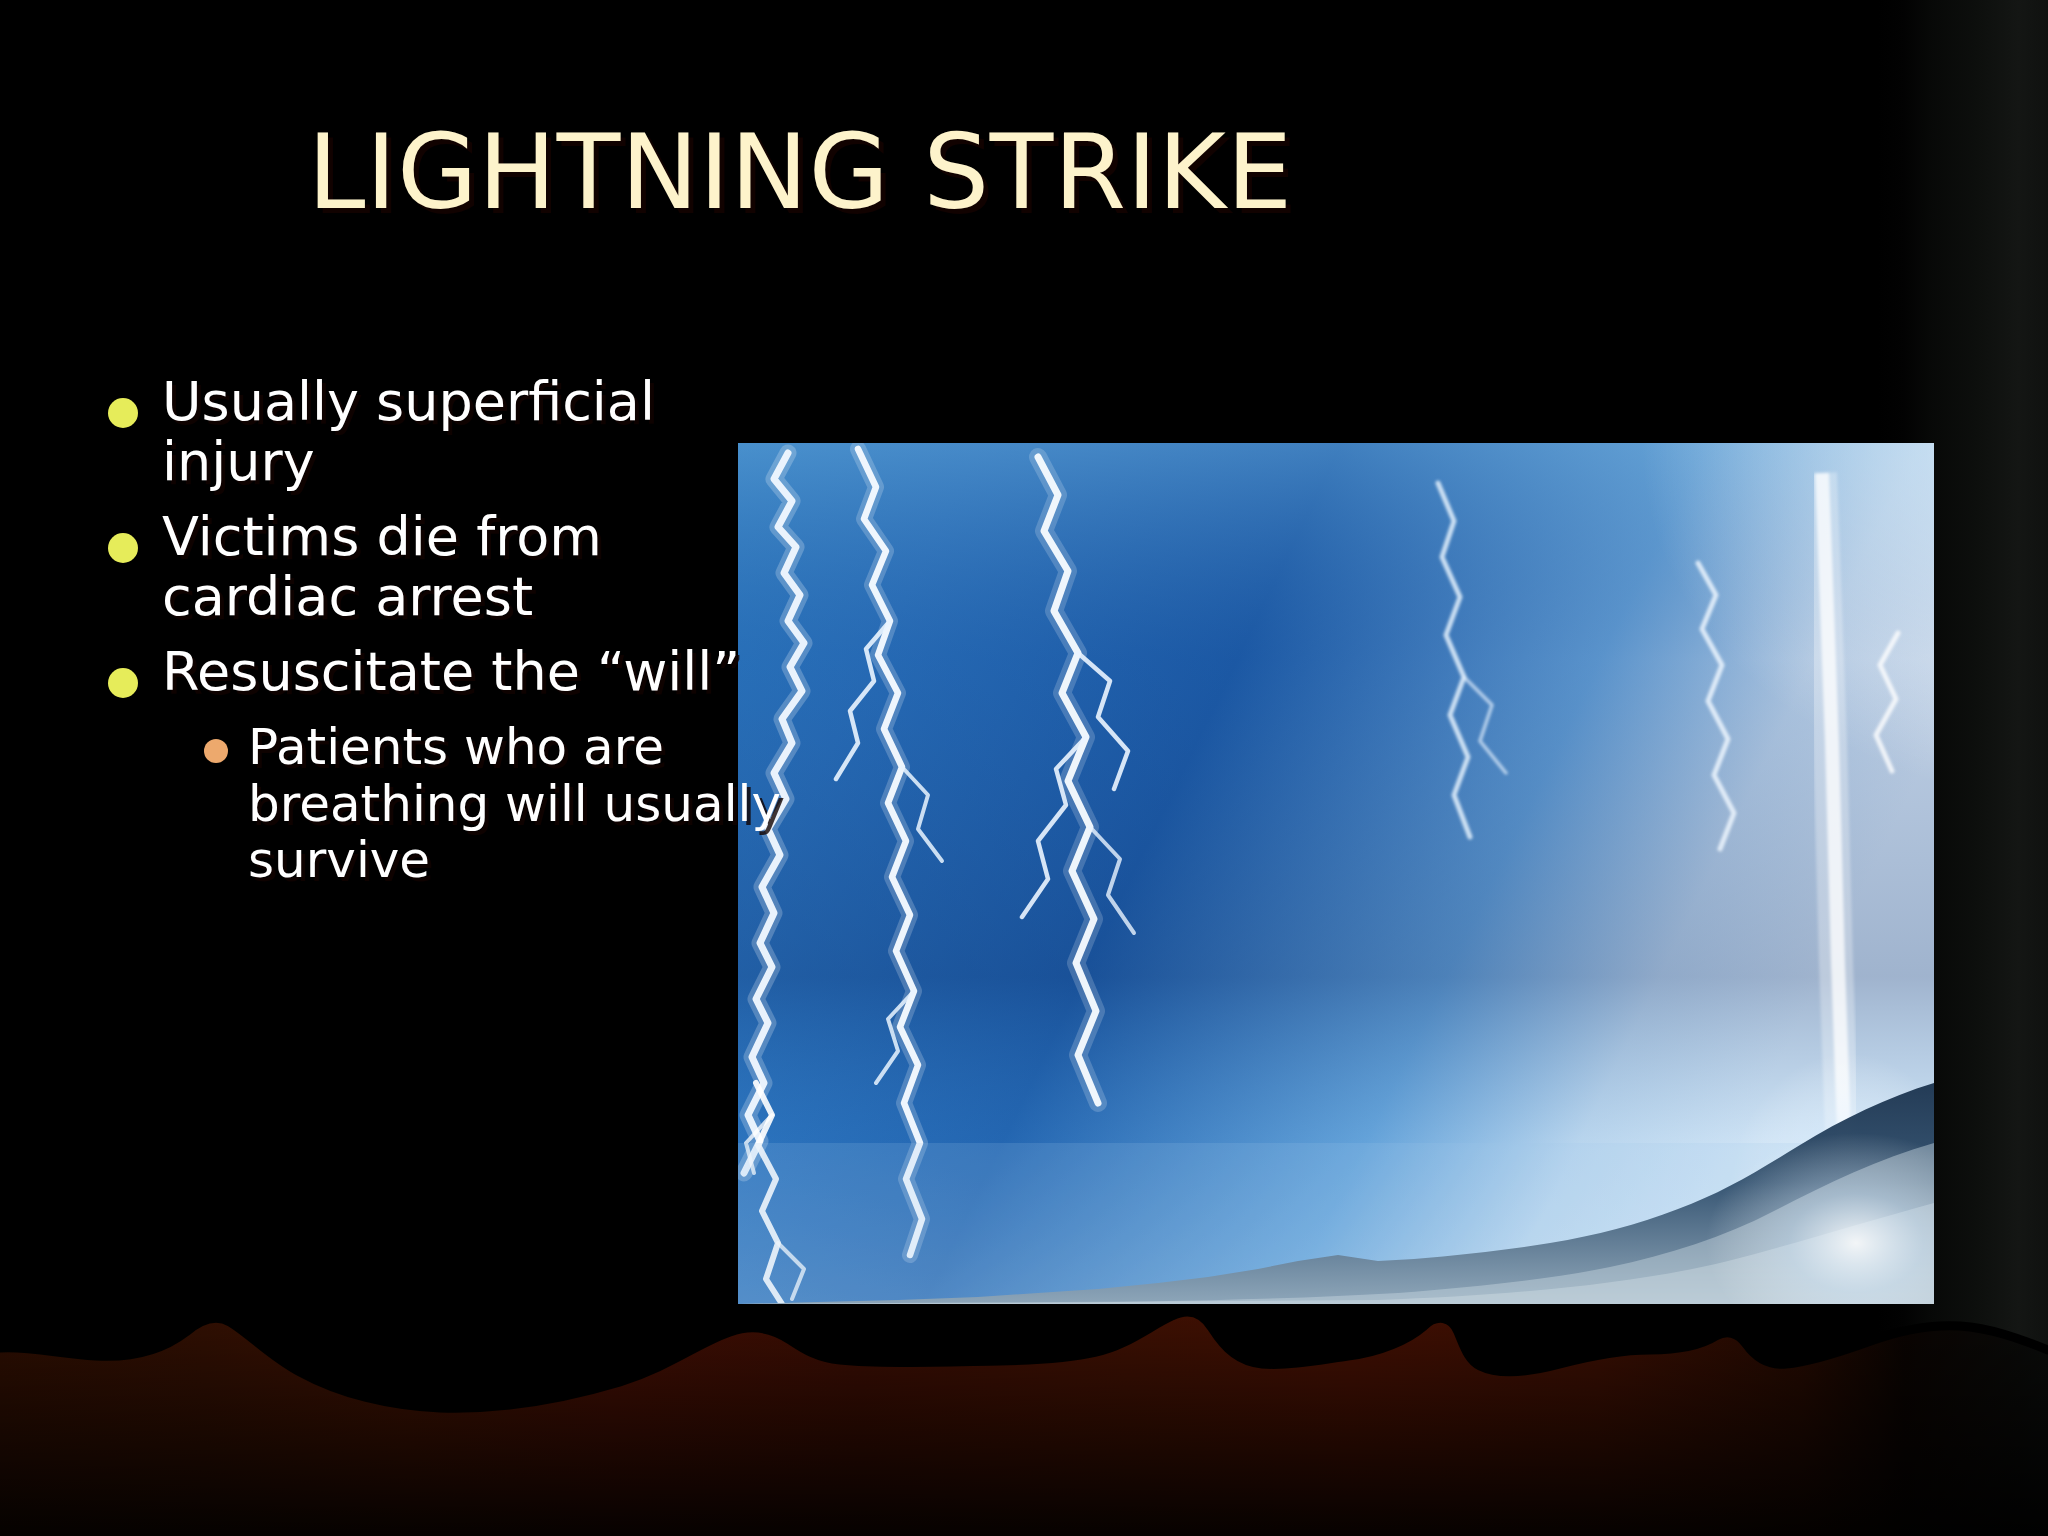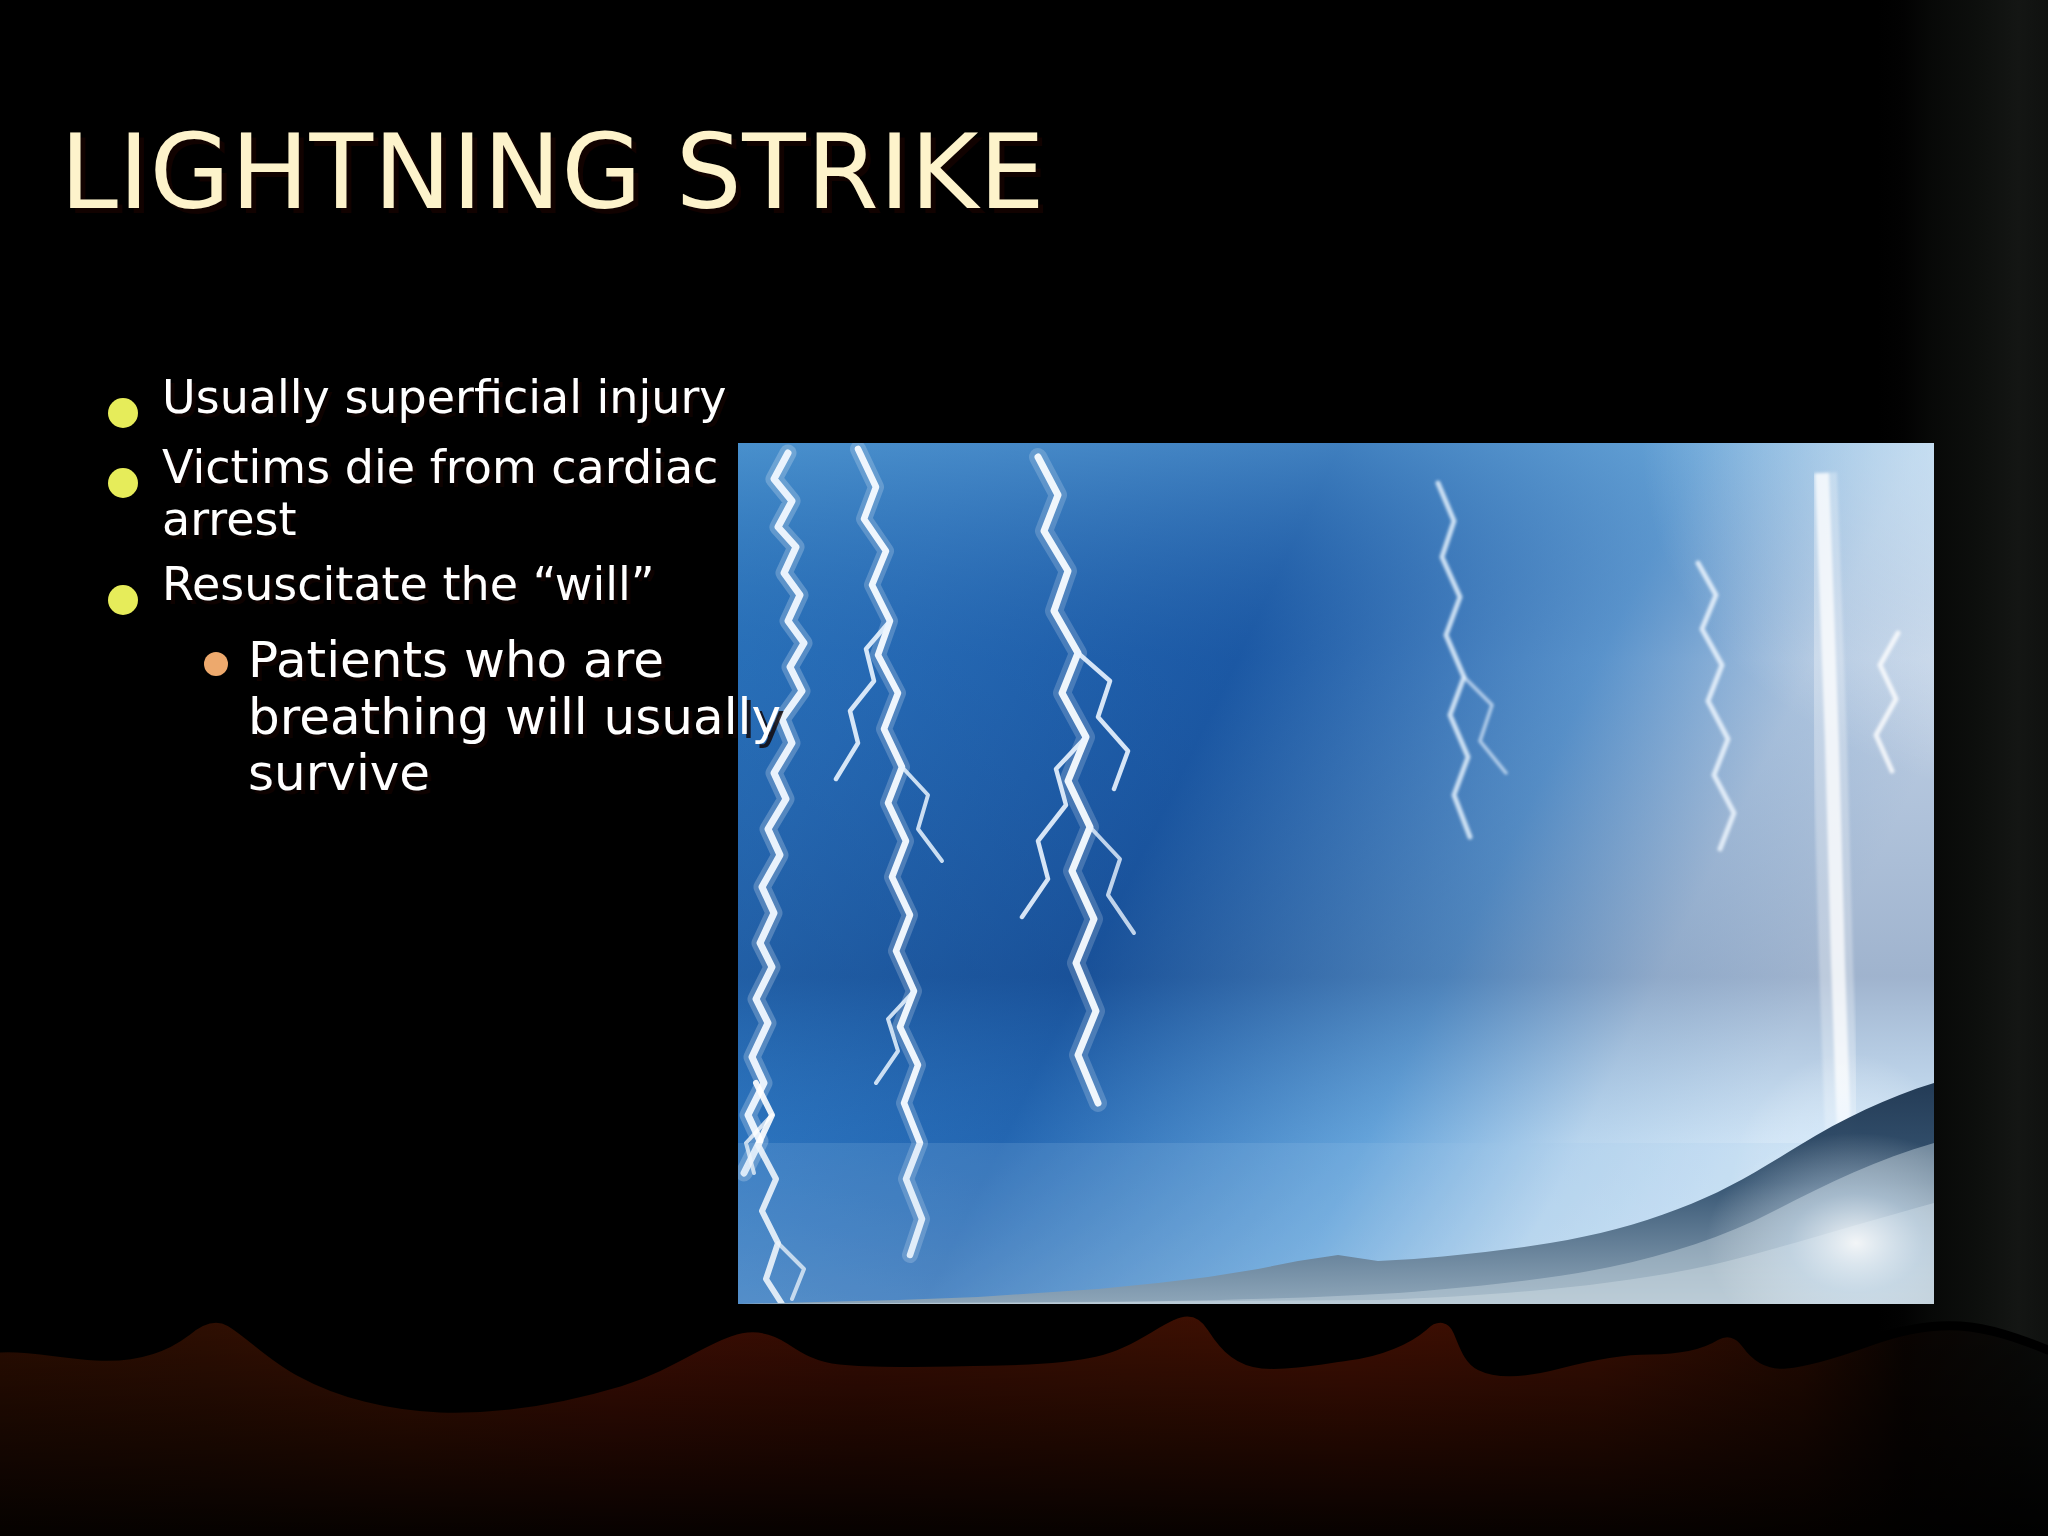--- a/index.html
+++ b/index.html
@@ -88,20 +88,21 @@
     width: 2048px;
     height: 230px;
   }
 
   
   .title {
     position: absolute;
     left: 60px;
     top: 118px;
     width: 1480px;
+    text-align: center;
     font-size: 104px;
     line-height: 1.05;
     letter-spacing: 0.5px;
     color: #fdf3cb;
     text-shadow: 5px 5px 0px rgba(20,2,0,0.85);
     white-space: nowrap;
   }
 
   
   .body-col {
@@ -135,21 +136,21 @@
     background: #eda96d;
     margin-top: 20px;
     margin-right: 20px;
   }
 
   .btext {
     color: #ffffff;
     text-shadow: 4px 4px 0px rgba(18,2,0,0.8);
   }
   .btext.lvl1 {
-    font-size: 46px;
+    font-size: 54px;
     line-height: 1.12;
     max-width: 640px;
   }
   .btext.lvl2 {
     font-size: 50px;
     line-height: 1.13;
     max-width: 560px;
   }
 
   

